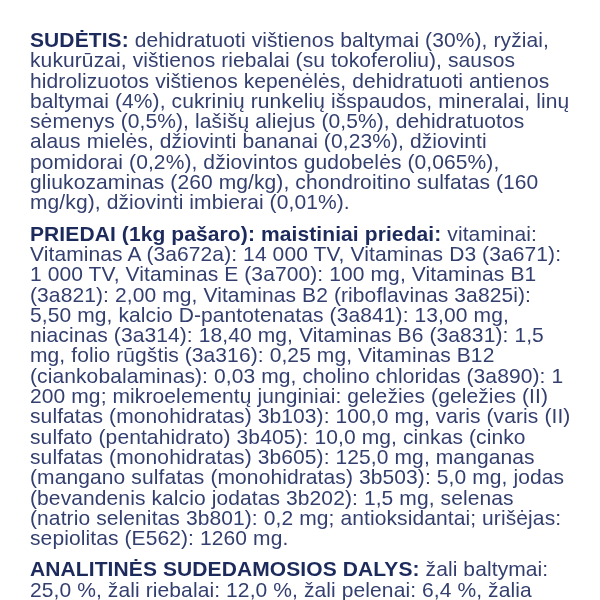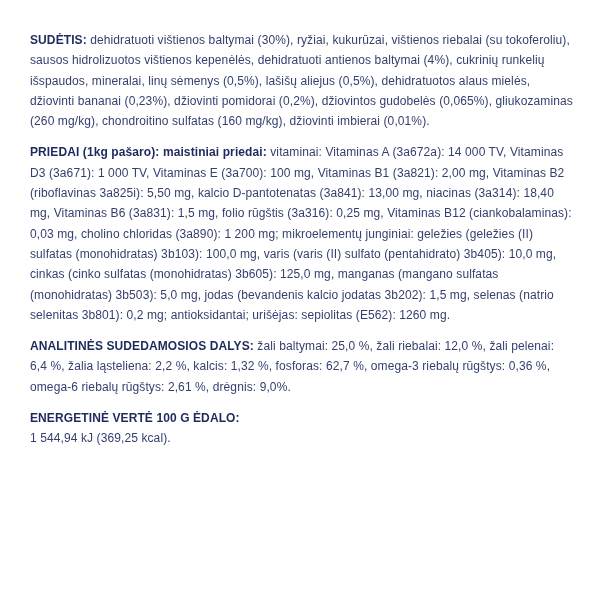--- a/index.html
+++ b/index.html
@@ -9,21 +9,21 @@
     height: 600px;
     overflow: hidden;
     background: #ffffff;
   }
   .label {
     box-sizing: border-box;
     width: 600px;
     height: 600px;
     padding: 30px 26px 0 30px;
     font-family: "Liberation Sans", "DejaVu Sans", sans-serif;
-    font-size: 12px;
+    font-size: 21px;
     line-height: 20.3px;
     color: #333f6e;
     letter-spacing: 0.1px;
   }
   .para {
     margin: 0 0 11px 0;
   }
   .hd {
     font-weight: bold;
     color: #1d2a5c;

